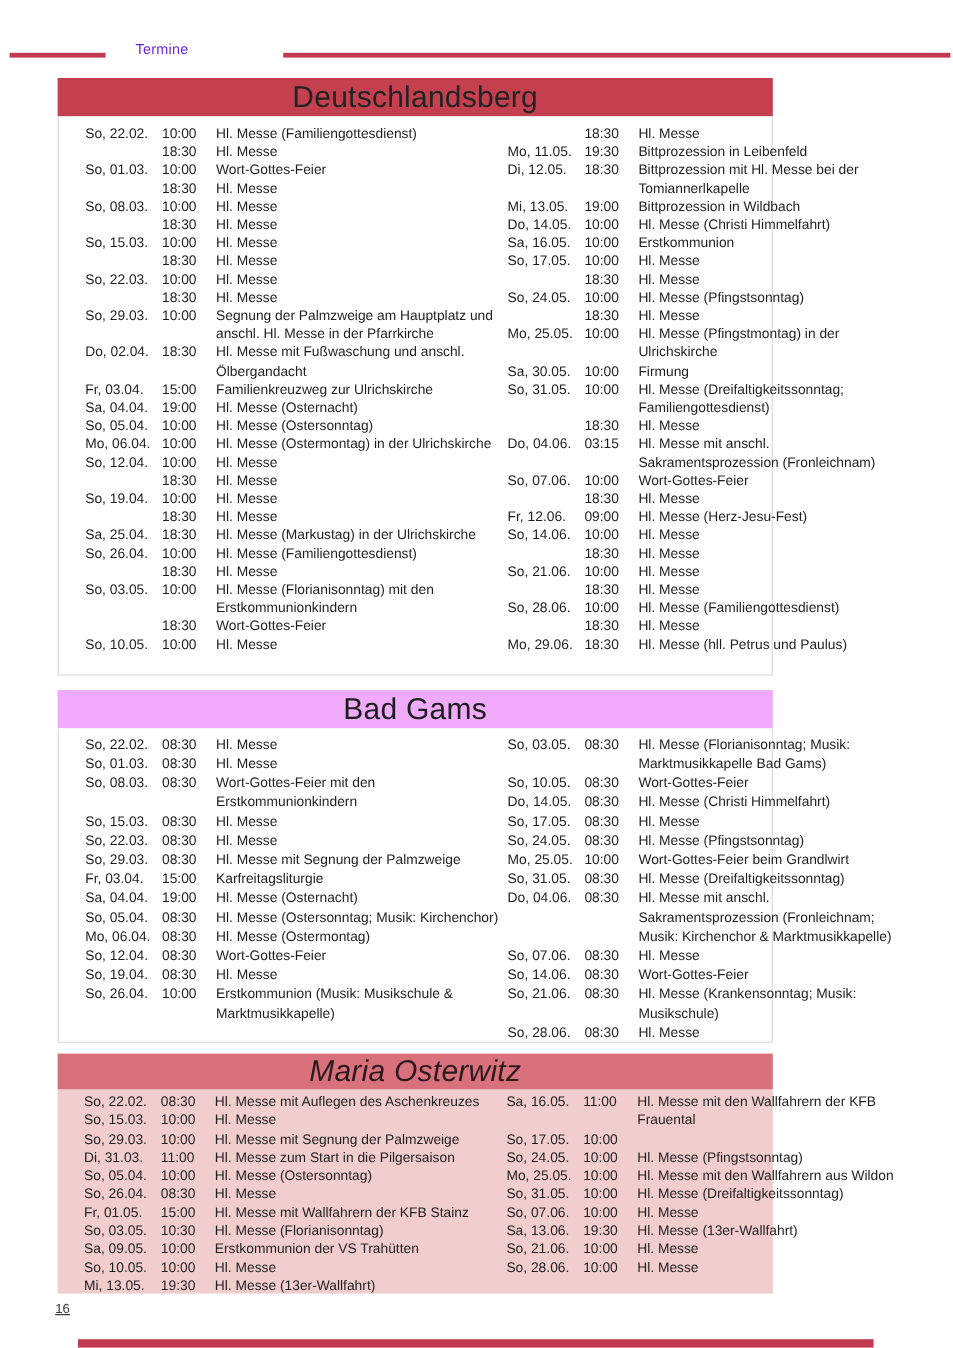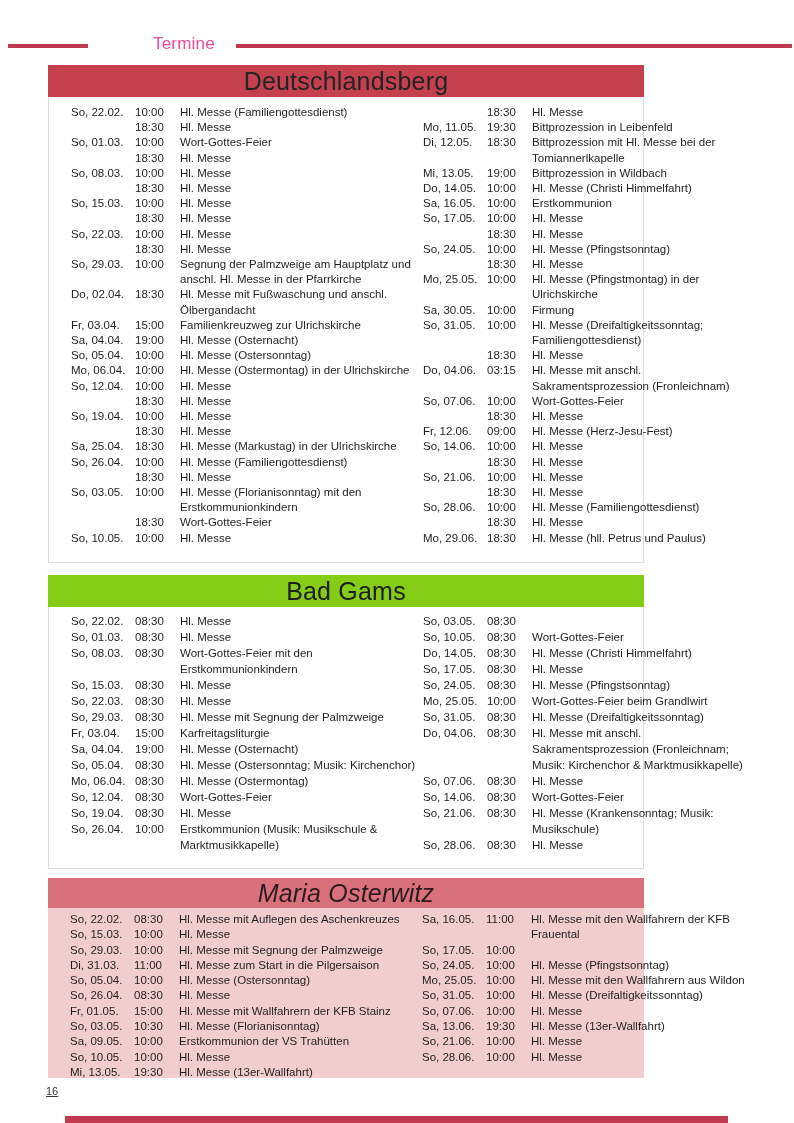--- a/index.html
+++ b/index.html
@@ -12,21 +12,21 @@
     overflow:hidden;
   }
 
   
   .top-header { position:absolute; top:34px; left:0; width:794px; height:26px; }
   .rule { position:absolute; top:10px; height:3.5px; background:#c23a50; }
   .rule-left  { left:8px;  width:80px; }
   .rule-right { left:236px; width:556px; }
   .page-kicker {
     position:absolute; left:113px; top:0;
-    font-size:17px; letter-spacing:0.2px; color:#ec4899;margin-left:40px;
+    font-size:12px; letter-spacing:0.2px; color:#6d28d9;
   }
 
   
   .section { position:absolute; left:48px; width:596px; }
   .sec-0 { top:65px; }
   .sec-1 { top:575px; }
   .sec-2 { top:878px; }
 
   .banner {
     height:32px;
@@ -338,21 +338,21 @@
         <div class="entry">
           <span class="date">Mo, 29.06.</span>
           <span class="time">18:30</span>
           <span class="desc">Hl. Messe (hll. Petrus und Paulus)</span>
         </div>
       </div>
   </div>
 </div>
 
 <div class="section sec-1">
-  <div class="banner" style="background: #84cc16; color: rgb(29, 29, 29);">Bad Gams</div>
+  <div class="banner" style="background: #f0abfc; color: rgb(29, 29, 29);">Bad Gams</div>
   <div class="body" style="background: rgb(255, 255, 255);">
     <div class="col col-left">
         <div class="entry">
           <span class="date">So, 22.02.</span>
           <span class="time">08:30</span>
           <span class="desc">Hl. Messe</span>
         </div>
         <div class="entry">
           <span class="date">So, 01.03.</span>
           <span class="time">08:30</span>
@@ -411,20 +411,21 @@
         <div class="entry">
           <span class="date">So, 26.04.</span>
           <span class="time">10:00</span>
           <span class="desc">Erstkommunion (Musik: Musikschule &amp; Marktmusikkapelle)</span>
         </div>
       </div>
     <div class="col col-right">
         <div class="entry">
           <span class="date">So, 03.05.</span>
           <span class="time">08:30</span>
+          <span class="desc">Hl. Messe (Florianisonntag; Musik: Marktmusikkapelle Bad Gams)</span>
         </div>
         <div class="entry">
           <span class="date">So, 10.05.</span>
           <span class="time">08:30</span>
           <span class="desc">Wort-Gottes-Feier</span>
         </div>
         <div class="entry">
           <span class="date">Do, 14.05.</span>
           <span class="time">08:30</span>
           <span class="desc">Hl. Messe (Christi Himmelfahrt)</span>

